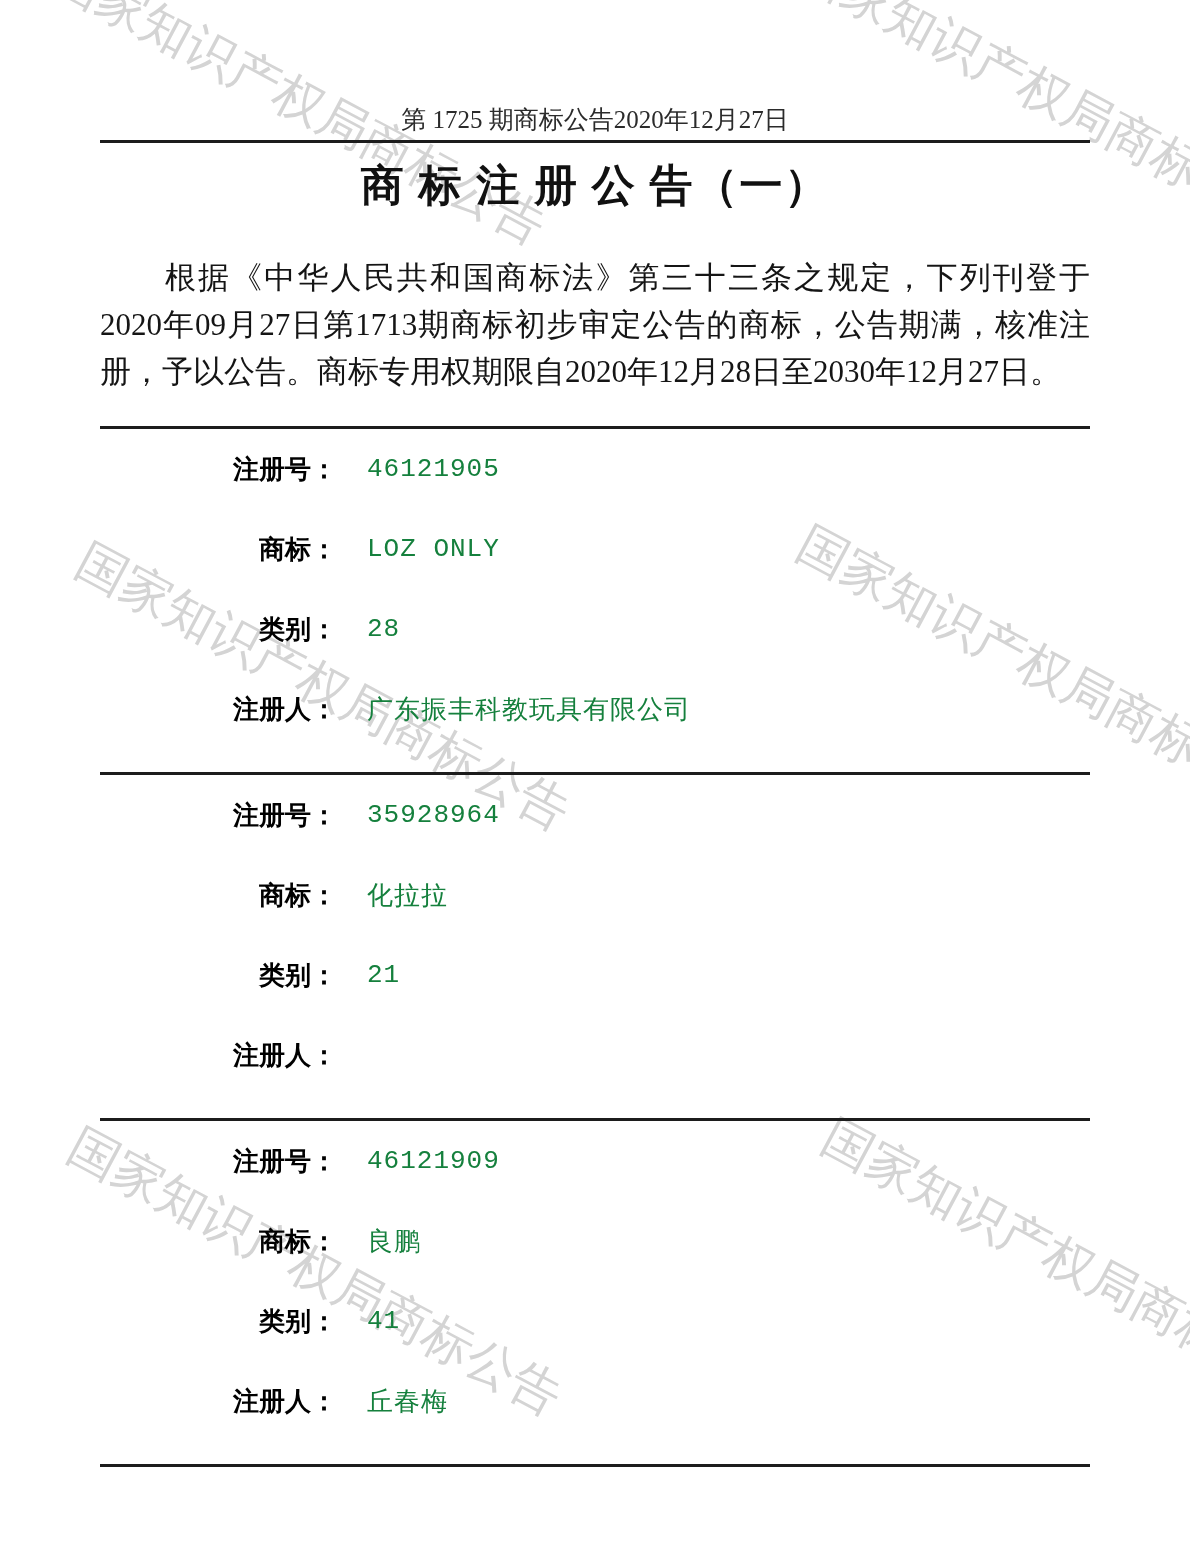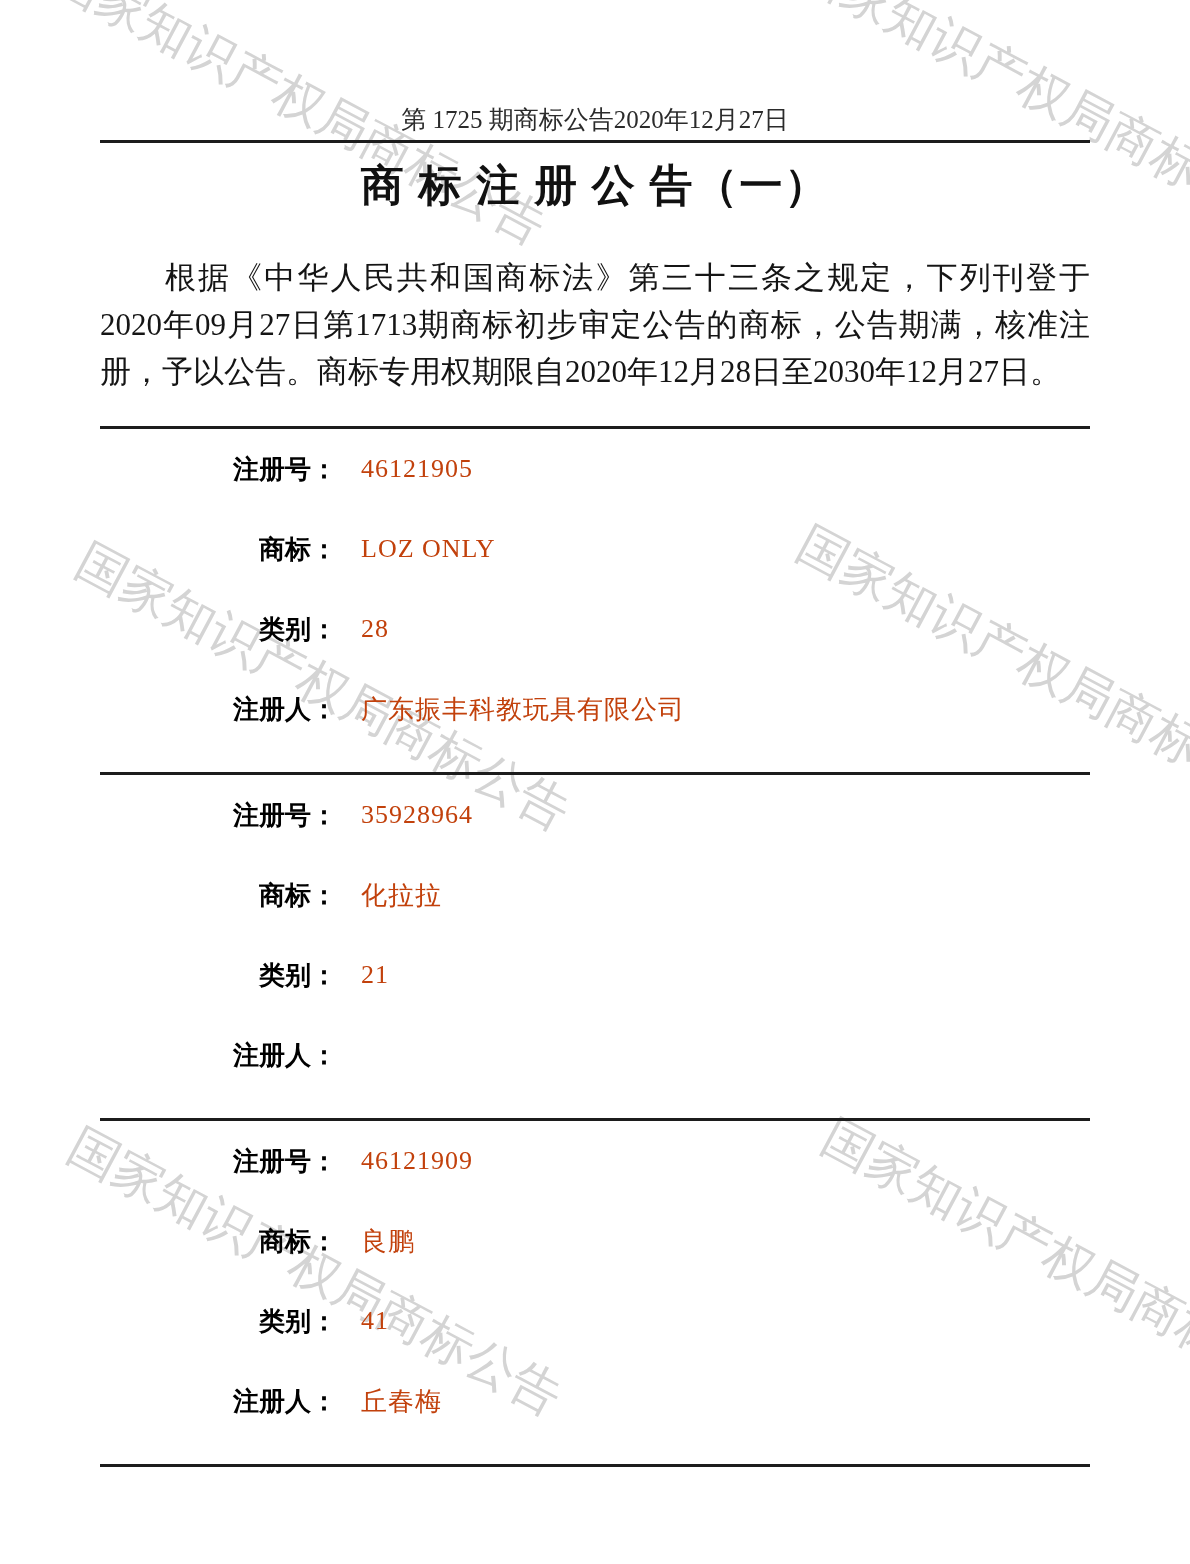--- a/index.html
+++ b/index.html
@@ -80,24 +80,25 @@
   .label {
     width: 237px;
     text-align: right;
     font-family: "Liberation Sans", "DejaVu Sans", sans-serif;
     font-weight: 700;
     font-size: 26px;
     color: #000;
     flex: 0 0 auto;
   }
   .value {
-    margin-left: 24px;
+    margin-left: 30px;
     font-size: 26px;
-    color: #c2410c;
+    color: #15803d;
     letter-spacing: 1px;
+    font-family: Liberation Mono, monospace;
   }
 </style>
 </head>
 <body>
 
 <div class="page">
 
   <div class="wm-layer">
     <div class="watermark wm-1" style="color: rgb(212, 212, 212);">国家知识产权局商标公告</div>
     <div class="watermark wm-2" style="color: rgb(212, 212, 212);">国家知识产权局商标公告</div>

